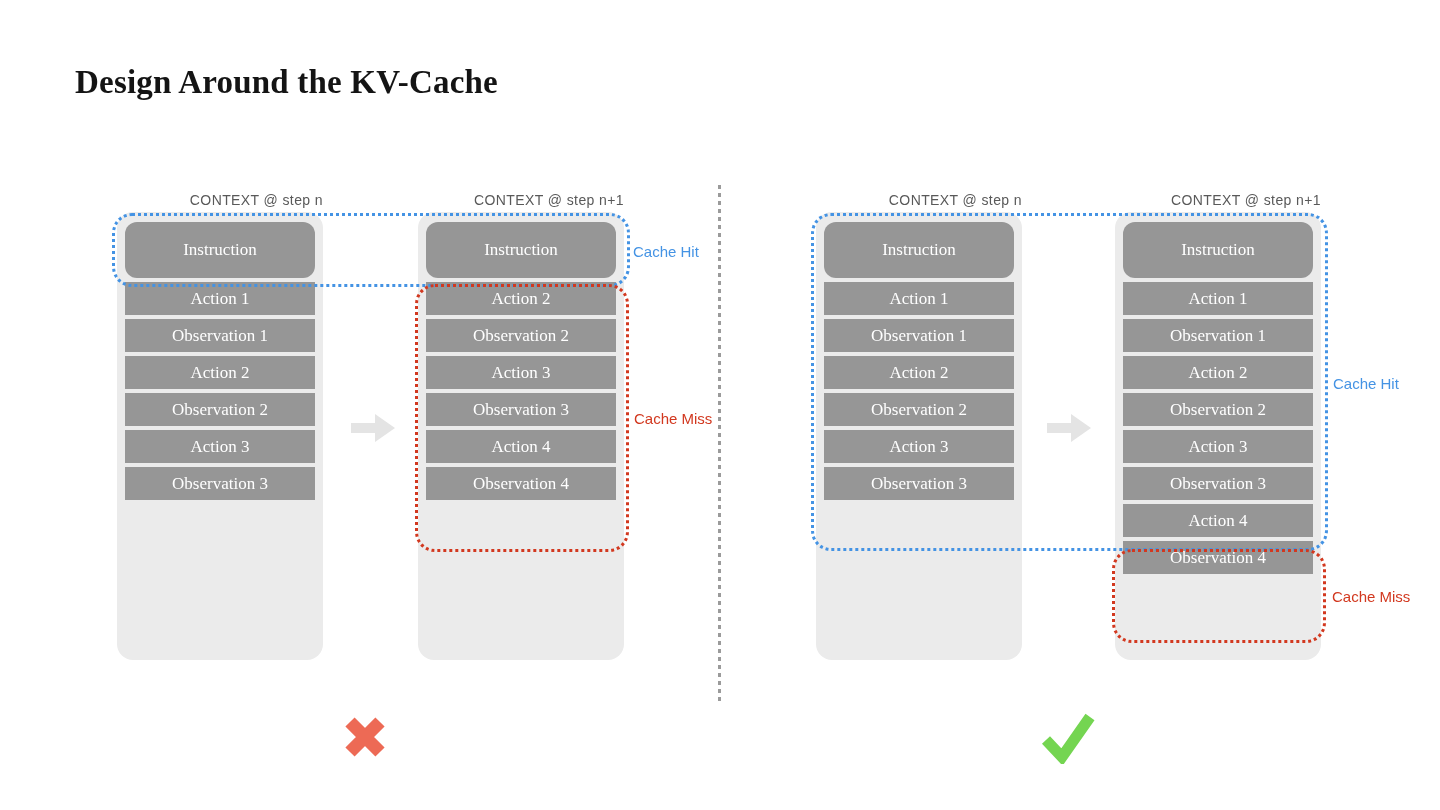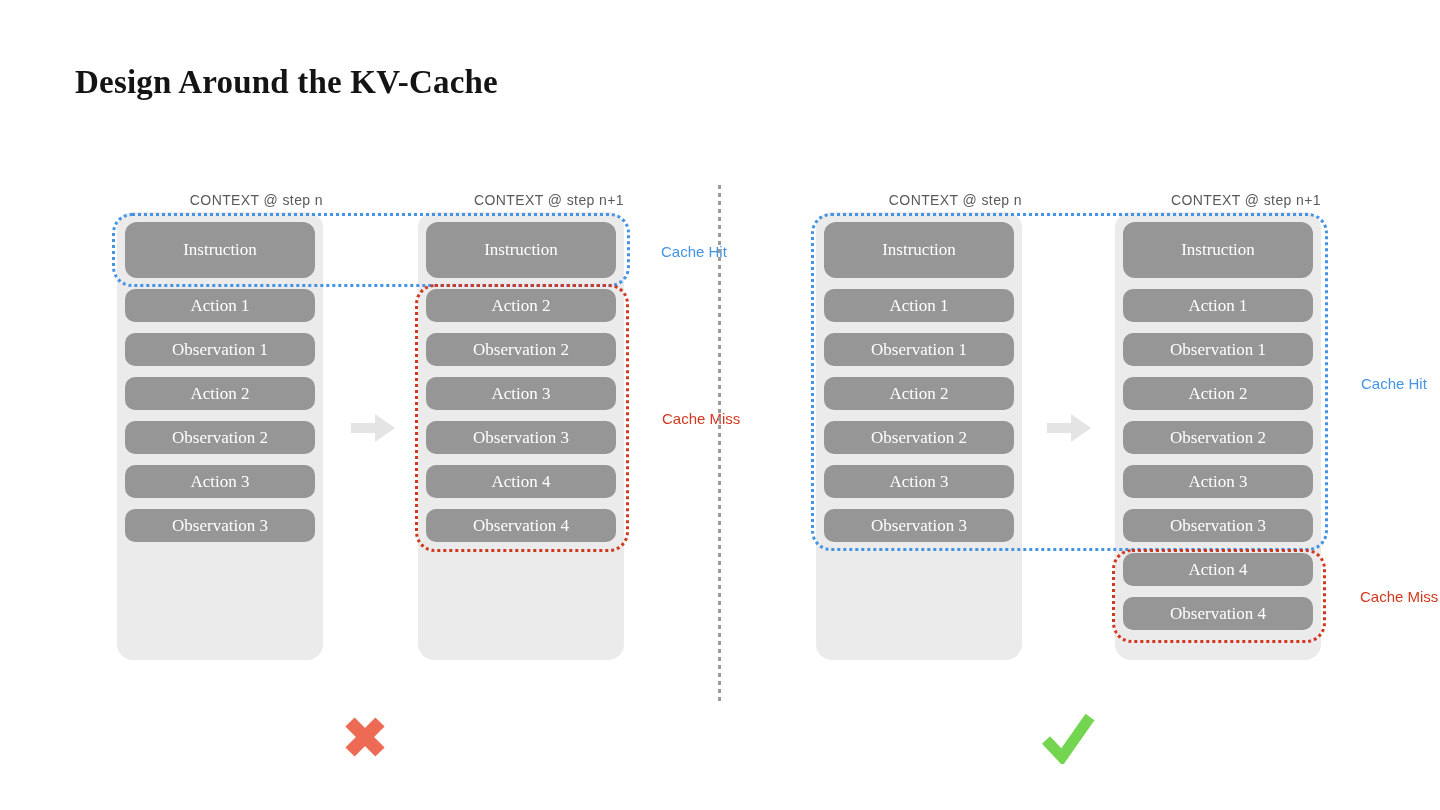--- a/index.html
+++ b/index.html
@@ -16,37 +16,37 @@
   .col-header {
     position:absolute; top:192px; width:206px;
     font-size:14px; letter-spacing:0.4px; color:var(--header-text,#595959);
     text-align:right; white-space:nowrap;
   }
 
   .context-col {
     position:absolute; top:212px; width:206px; height:448px;
     background:var(--container,#EBEBEB); border-radius:16px;
     box-sizing:border-box; padding:10px 8px;
-    display:flex; flex-direction:column; align-items:center; gap:11px;
+    display:flex; flex-direction:column; align-items:center; gap:4px;
   }
   .pill {
     width:190px; height:33px; min-height:33px;
-    background:var(--pill,#969696); border-radius:10px;
+    background:var(--pill,#969696); border-radius:0;
     color:var(--pill-text,#fff);
     font-family:"Liberation Serif", serif; font-size:17px;
     display:flex; align-items:center; justify-content:center;
     white-space:nowrap;
   }
   .pill.tall { height:56px; min-height:56px; border-radius:12px; }
 
   .outline { position:absolute; box-sizing:border-box; border-radius:20px; pointer-events:none; }
   .outline.blue { border:3.5px dotted var(--blue,#4493E4); }
   .outline.red  { border:3.5px dotted var(--red,#D2381F); }
 
-  .anno { position:absolute; font-size:15px; white-space:nowrap;margin-left:28px; }
+  .anno { position:absolute; font-size:15px; white-space:nowrap; }
   .anno.blue { color:var(--blue,#4493E4); }
   .anno.red  { color:var(--red,#D2381F); }
 
   .divider {
     position:absolute; left:718px; top:185px; width:3px; height:520px;
     background:repeating-linear-gradient(to bottom, var(--divider,#9B9B9B) 0 4px, transparent 4px 8px);
   }
 
   .arrow-svg { position:absolute; }
   .arrow-svg path { fill:var(--arrow,#E4E4E4); }

